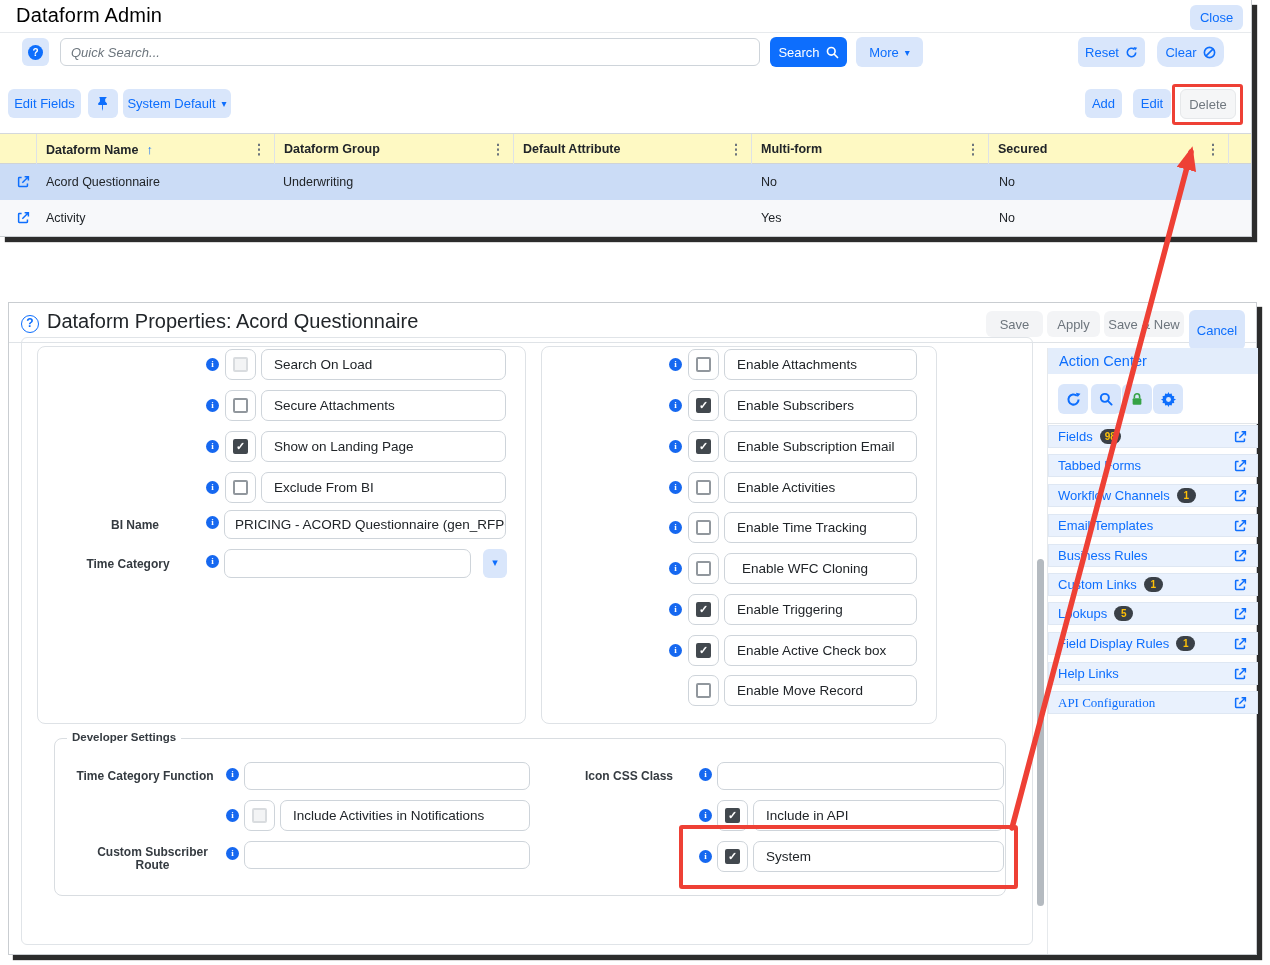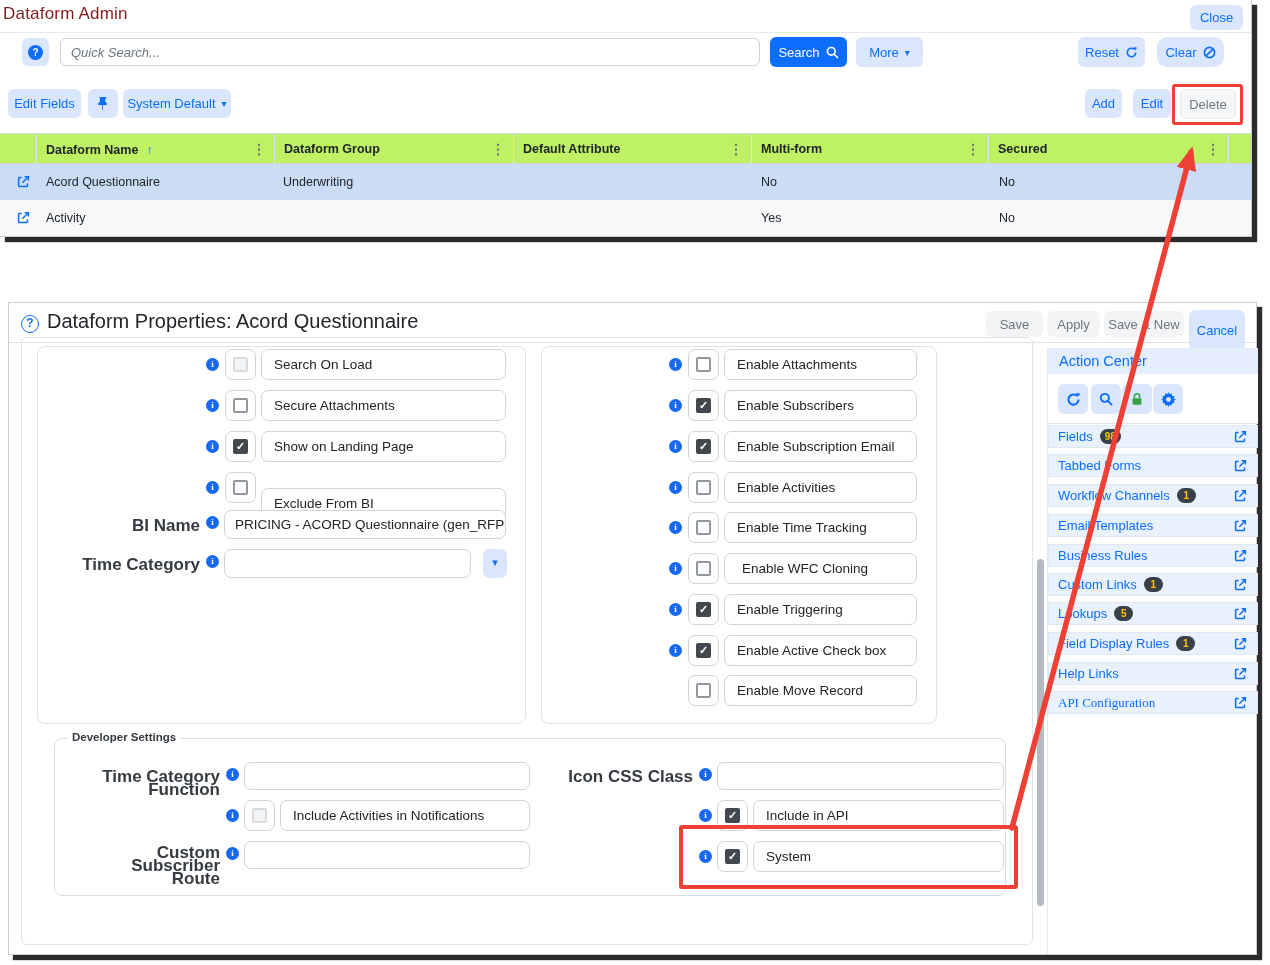--- a/index.html
+++ b/index.html
@@ -11,28 +11,28 @@
   
   .btn { position:absolute; display:flex; align-items:center; justify-content:center; gap:6px;
          border-radius:6px; font-size:13px; cursor:pointer; white-space:nowrap; }
   .btn-lite { background:#d9e6fb; color:#0d6efd; }
   .btn-primary { background:#0d6efd; color:#fff; }
   .btn-muted { background:#f3f4f6; color:#6d757d; }
   .btn-flat { background:#f5f6f7; color:#70787f; border:1px solid #e6e8ea; }
 
   
   .title-bar { position:absolute; left:0; top:0; right:0; height:33px; border-bottom:1px solid #e7eaed; }
-  .page-title { position:absolute; left:3px; top:4px; font-size:17px; color:#7f1d1d; font-weight:500; letter-spacing:.2px; }
+  .page-title { position:absolute; left:16px; top:4px; font-size:20px; color:#000000; font-weight:500; letter-spacing:.2px; }
 
   .q-input { position:absolute; left:60px; top:38px; width:700px; height:28px; border:1px solid #ced4da; border-radius:6px;
              font-size:13px; font-style:italic; color:#555; padding:0 10px; background:#fff; font-family:"Liberation Sans",sans-serif; }
   .q-input::placeholder { color:#6c757d; font-style:italic; }
 
   
-  .tbl-head { position:absolute; left:0; top:133px; width:1251px; height:31px; border-top:1px solid #d4d8dc; border-bottom:1px solid #cfd3d7; background:#bef264; }
+  .tbl-head { position:absolute; left:0; top:133px; width:1251px; height:31px; border-top:1px solid #d4d8dc; border-bottom:1px solid #cfd3d7; background:#fef9c3; }
   .th { position:absolute; top:0; height:31px; border-left:1px solid #dee2e6; font-size:12.5px; font-weight:bold; color:#212529; }
   .th .lbl { position:absolute; left:9px; top:8px; }
   .kebab { position:absolute; top:6px; right:8px; color:#6c757d; font-size:14px; line-height:18px; cursor:pointer; }
   .sort-arrow { color:#0d6efd; font-size:13px; margin-left:8px; }
   .trow { position:absolute; left:0; width:1251px; height:36px; font-size:12.5px; color:#212529; }
   .cell { position:absolute; top:11px; }
   .rowlink { position:absolute; left:16px; top:10px; }
 
   
   .props-head { position:absolute; left:0; top:0; right:0; height:40px; border-bottom:1px solid #dfe3e7; }
@@ -51,21 +51,21 @@
   .cbx-inner { width:15px; height:15px; border:2px solid #91979d; border-radius:2px; background:#fff;
                display:flex; align-items:center; justify-content:center; }
   .cbx-inner.on { background:#42484e; border-color:#42484e; }
   .cbx-inner.on::after { content:"\2713"; color:#fff; font-size:11px; font-weight:bold; }
   .cbx-inner.dis { border-color:#d9dcdf; background:#f3f4f5; }
   .fld-label-box { position:absolute; height:31px; border:1px solid #ced4da; border-radius:7px; background:#fff;
                    font-size:13.5px; color:#212529; line-height:29px; padding-left:12px; white-space:nowrap; overflow:hidden; }
   .txt-input { position:absolute; border:1px solid #ced4da; border-radius:7px; background:#fff;
                font-size:13.5px; color:#212529; padding:0 10px; font-family:"Liberation Sans",sans-serif;
                white-space:nowrap; overflow:hidden; line-height:27px; }
-  .mini-label { position:absolute; font-size:17px; font-weight:bold; color:#353b41; text-align:right; line-height:13px; }
+  .mini-label { position:absolute; font-size:12px; font-weight:bold; color:#353b41; text-align:center; line-height:13px; }
   .dd-btn { position:absolute; width:24px; height:29px; background:#d9e6fb; border-radius:6px; color:#0d6efd;
             text-align:center; line-height:27px; font-size:11px; cursor:pointer; }
 
   .fieldset { position:absolute; border:1px solid #d9dde1; border-radius:8px; }
   .legend { position:absolute; top:-8px; left:12px; background:#fff; padding:0 5px; font-size:11.5px; font-weight:bold; color:#353b41; }
 
   
   .ac { position:absolute; left:1038px; top:45px; width:210px; height:606px; border-left:1px solid #e6e9ec; }
   .ac-head { position:absolute; left:0; top:0; width:210px; height:26px; background:#e3edfb; color:#0d6efd;
              font-size:14.5px; line-height:26px; padding-left:11px; }
@@ -220,21 +220,21 @@
     <div class="info" style="left:168px; top:93px;">i</div>
     <div class="cbx" style="left:187px; top:84px;">
         <span class="cbx-inner on"></span>
       </div>
     <div class="fld-label-box" style="left:223px; top:84px; width:245px;">Show on Landing Page</div>
 
     <div class="info" style="left:168px; top:134px;">i</div>
     <div class="cbx" style="left:187px; top:125px;">
         <span class="cbx-inner"></span>
       </div>
-    <div class="fld-label-box" style="left:223px; top:125px; width:245px;margin-top:16px;">Exclude From BI</div>
+    <div class="fld-label-box" style="left:223px; top:125px; width:245px;">Exclude From BI</div>
 
     <div class="mini-label" style="left:32px; top:172px; width:130px;">BI Name</div>
     <div class="info" style="left:168px; top:169px;">i</div>
     <div class="txt-input" style="left:186px; top:163px; width:282px; height:29px;">PRICING - ACORD Questionnaire (gen_RFPQue</div>
 
     <div class="mini-label" style="left:18px; top:211px; width:144px;">Time Category</div>
     <div class="info" style="left:168px; top:208px;">i</div>
     <div class="txt-input" style="left:186px; top:202px; width:247px; height:29px;"></div>
     <div class="dd-btn" style="left:445px; top:202px;">▾</div>
   </div>

